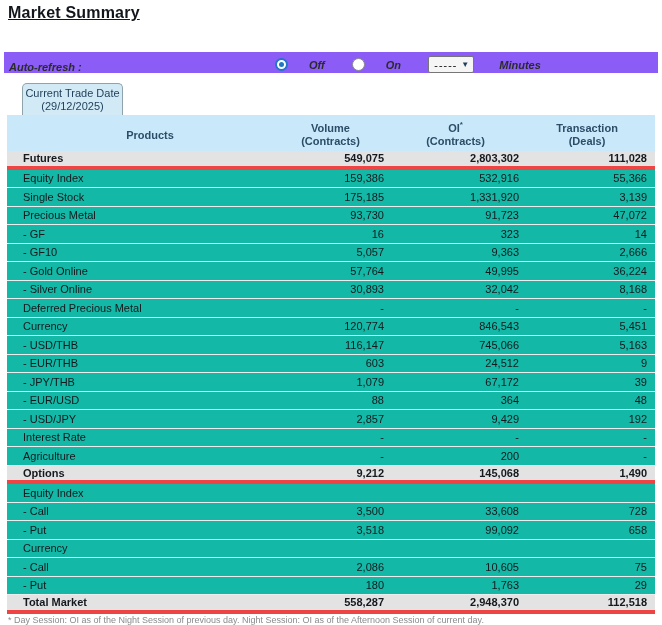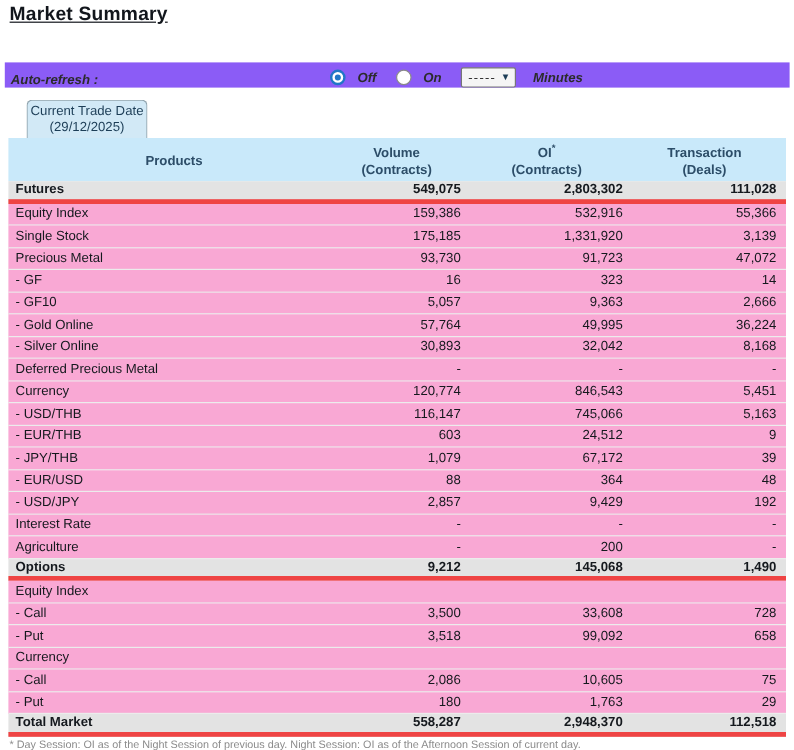--- a/index.html
+++ b/index.html
@@ -18,21 +18,21 @@
   }
   
   .refresh-bar {
     position:absolute; top:52px; left:4px; right:4px; height:21px;
     background:#8b5cf6;
     display:flex; align-items:flex-end;
     font-size:11px;
     font-style:italic;
   }
   .refresh-label { font-weight:700; color:#2b2b2b; padding-left:5px; }
-  .refresh-controls { position:absolute; left:271px; display:flex; align-items:center; gap:10px; }
+  .refresh-controls { position:absolute; left:271px; display:flex; align-items:center; gap:21px; }
   .radio {
     width:13px; height:13px; border-radius:50%;
     border:1px solid #8a8a8a; background:#ffffff;
     display:inline-flex; align-items:center; justify-content:center;
     cursor:pointer;
   }
   .radio.selected { border:2px solid #2176c7; }
   .radio.selected::after {
     content:""; width:5px; height:5px; border-radius:50%; background:#2176c7;
   }
@@ -62,27 +62,27 @@
     display:flex; background:#c9e9fa; height:36px;
     color:#2c4d68; font-weight:700;
   }
   .th {
     display:flex; flex-direction:column; align-items:center; justify-content:center;
     line-height:14px;
   }
   .tr {
     display:flex; align-items:center;
     height:18.5px; border-bottom:1px solid #ececec;
-    background:#f9a8d4;
+    background:#14b8a6;
   }
   .tr.sec {
     background:#e3e3e3; font-weight:700; border-bottom:4px solid #ef4444;
   }
   .td { overflow:hidden; white-space:nowrap; }
-  .col-p { width:270px; padding-left:6px; text-align:left; }
+  .col-p { width:270px; padding-left:16px; text-align:left; }
   .col-n { width:115px; padding-right:8px; text-align:right; }
   .col-o { width:135px; padding-right:8px; text-align:right; }
   .col-t { width:128px; padding-right:8px; text-align:right; }
   sup { font-size:8px; vertical-align:super; }
   .footnote {
     position:absolute; top:615px; left:8px;
     font-size:9px; color:#8b8b8b;
   }
 </style>
 </head>

